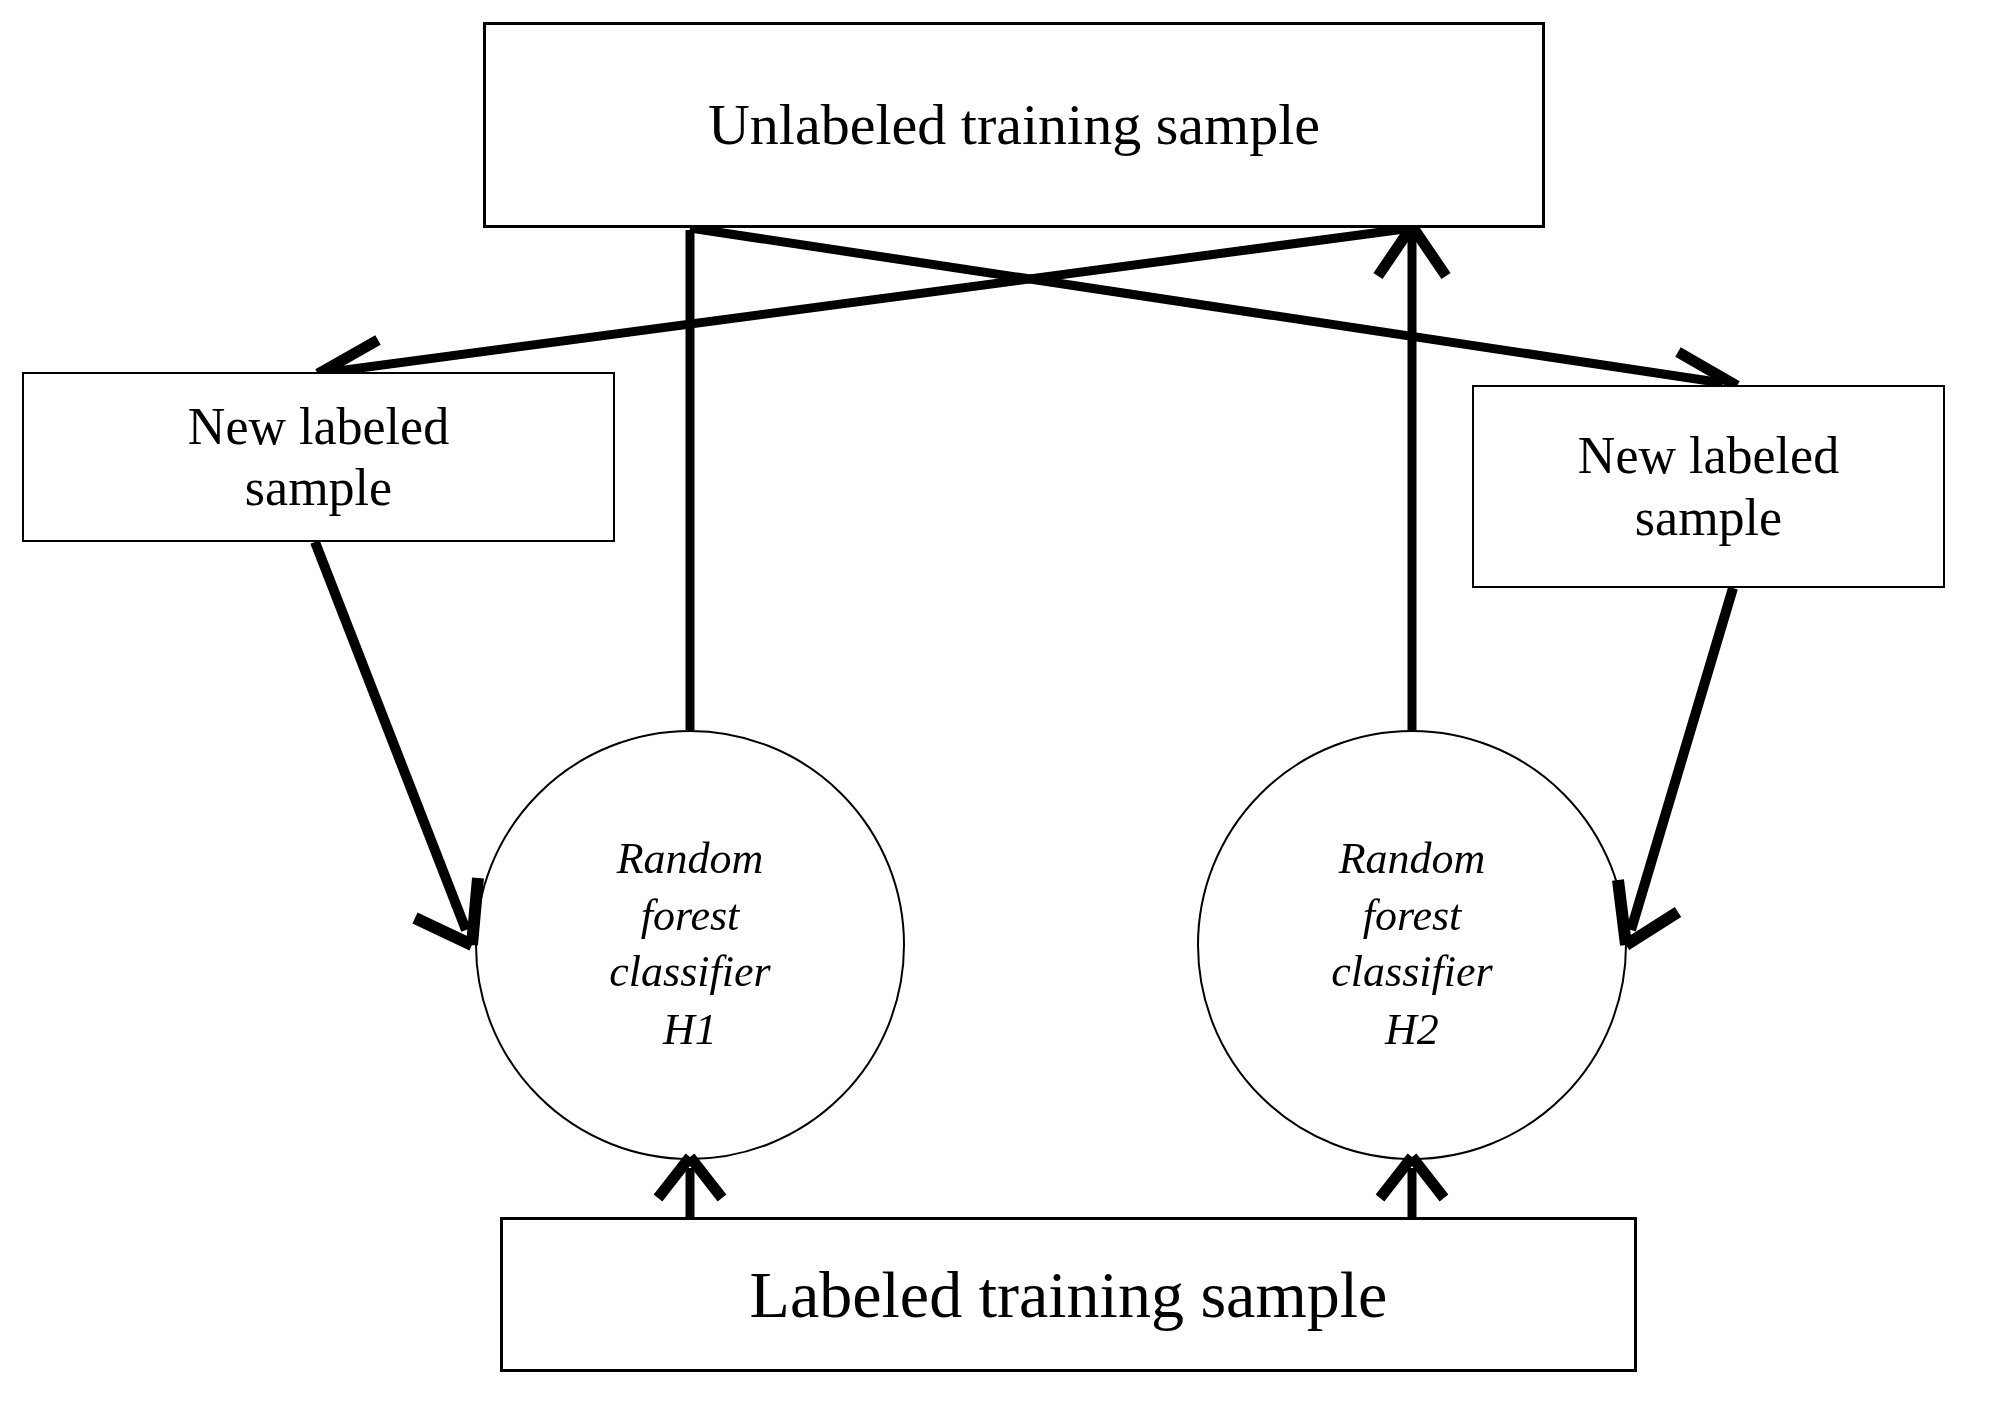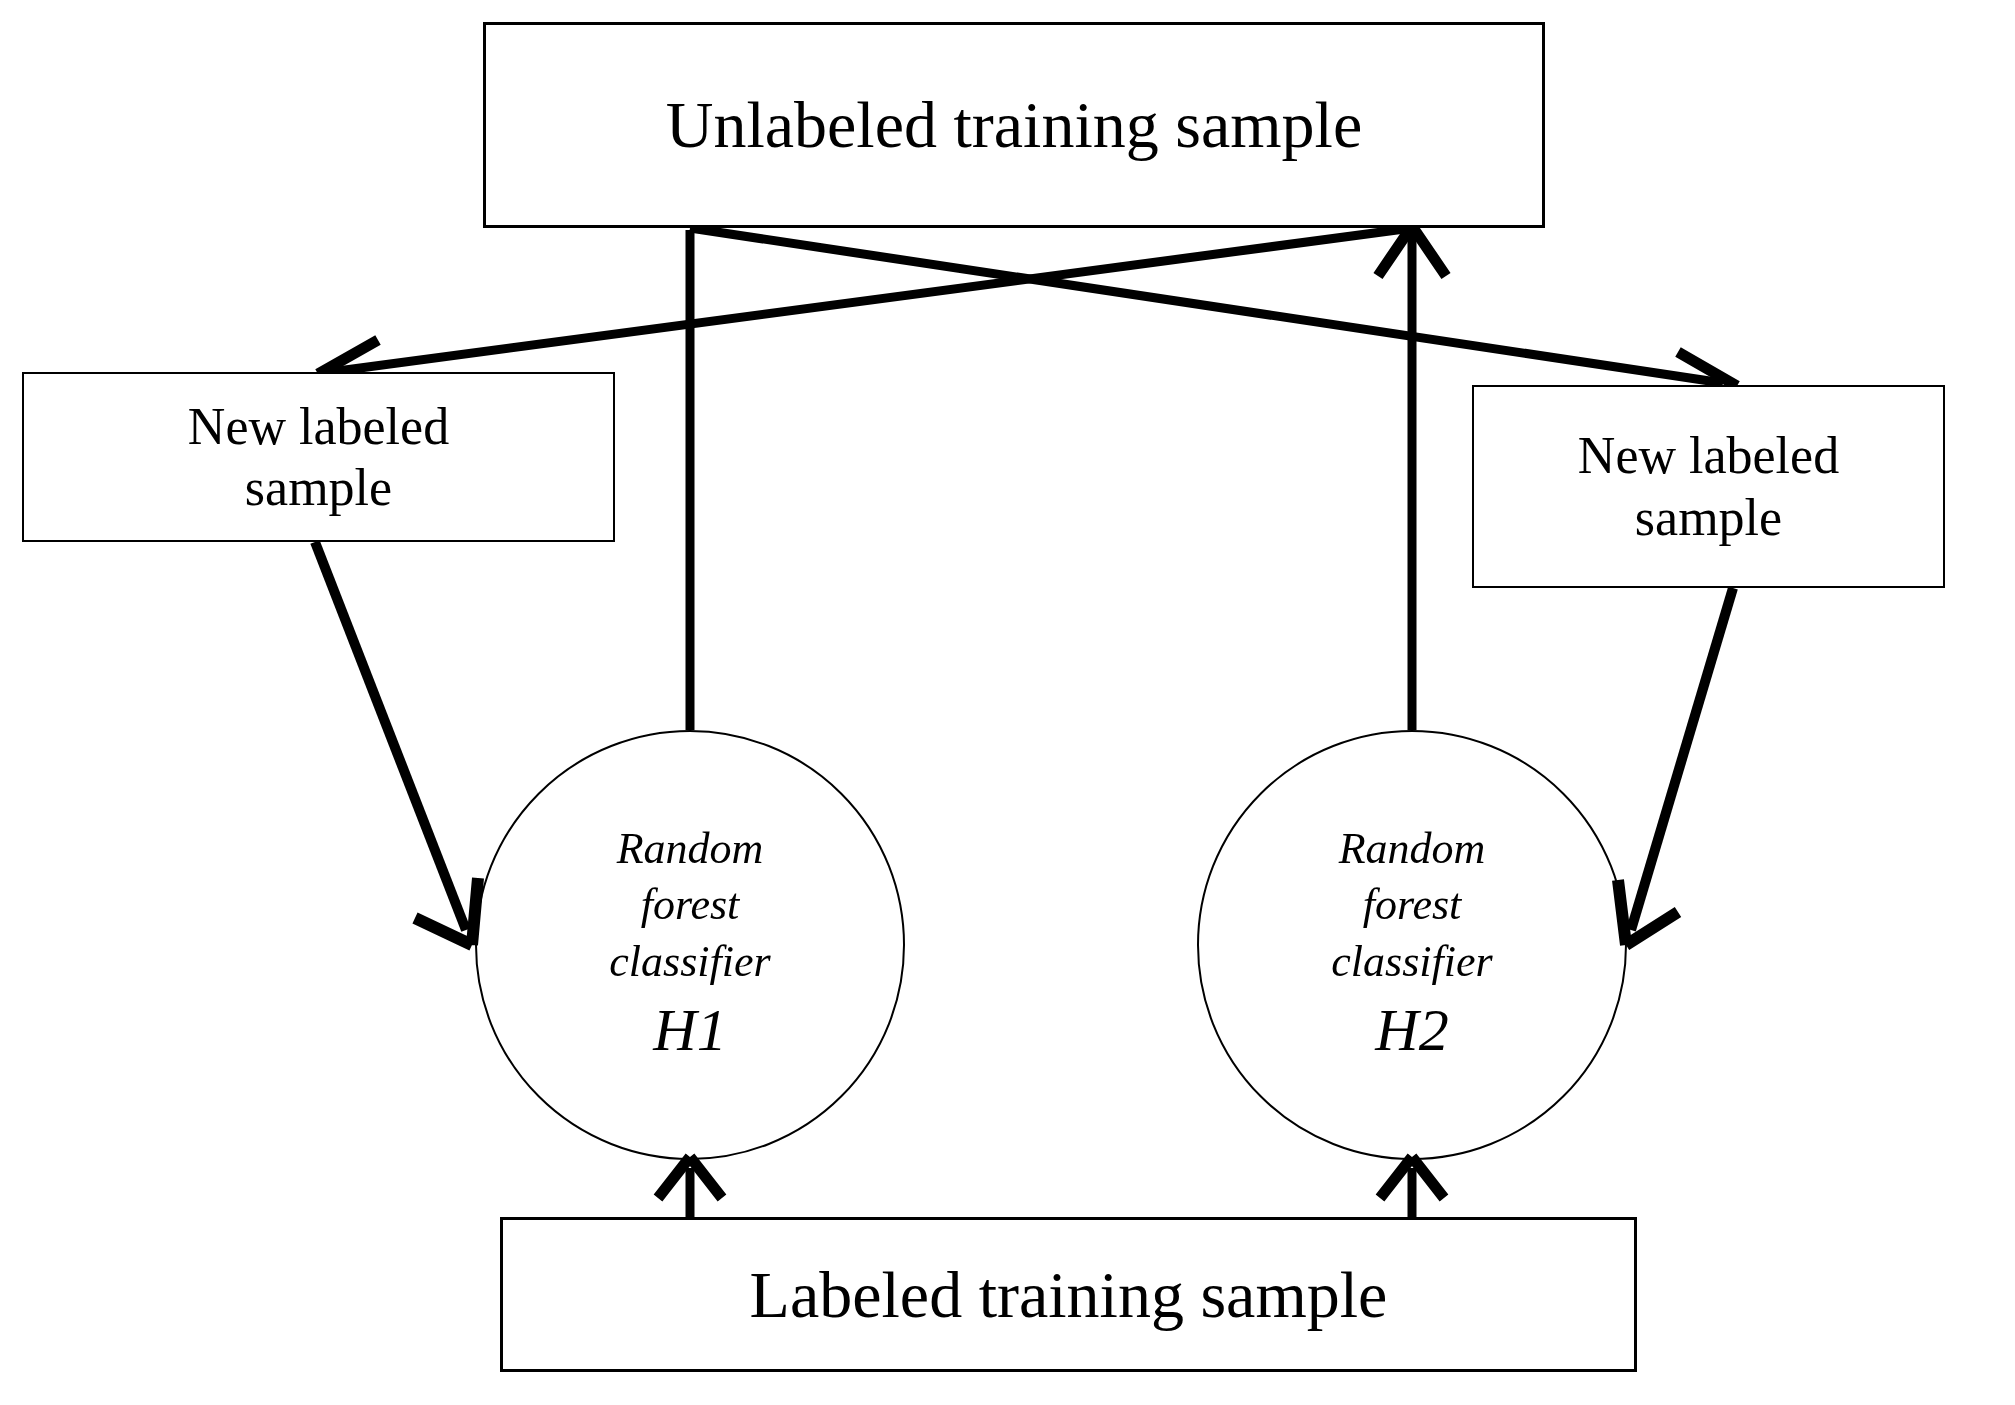--- a/index.html
+++ b/index.html
@@ -50,21 +50,21 @@
   .node-label {
     line-height: 1.18;
     white-space: pre-line;
     letter-spacing: 0px;
   }
 
   
   #box-unlabeled {
     left: 483px; top: 22px; width: 1062px; height: 206px;
   }
-  #box-unlabeled .node-label { font-size: 66px; }
+  #box-unlabeled .node-label { font-size: 58px; }
 
   #box-new-left {
     left: 22px; top: 372px; width: 593px; height: 170px;
   }
   #box-new-left .node-label { font-size: 52px; }
 
   #box-new-right {
     left: 1472px; top: 385px; width: 473px; height: 203px;
   }
   #box-new-right .node-label { font-size: 52px; }
@@ -74,21 +74,21 @@
   }
   #box-labeled .node-label { font-size: 66px; }
 
   #circle-h1 {
     left: 475px; top: 730px; width: 430px; height: 430px;
   }
   #circle-h2 {
     left: 1197px; top: 730px; width: 430px; height: 430px;
   }
   .circle .node-label { font-size: 44px; line-height: 1.28; font-style: italic; }
-  .clf-id { font-size: 60px; display: block; margin-top: 2px; }
+  .clf-id { font-size: 44px; display: block; margin-top: 2px; }
 </style>
 </head>
 <body>
 
 <div id="canvas">
 
   <svg id="edges" viewBox="0 0 2015 1405" width="2015" height="1405" xmlns="http://www.w3.org/2000/svg">
 
     <line x1="690" y1="730" x2="690" y2="230" stroke="#000000" stroke-width="9"></line>
 

